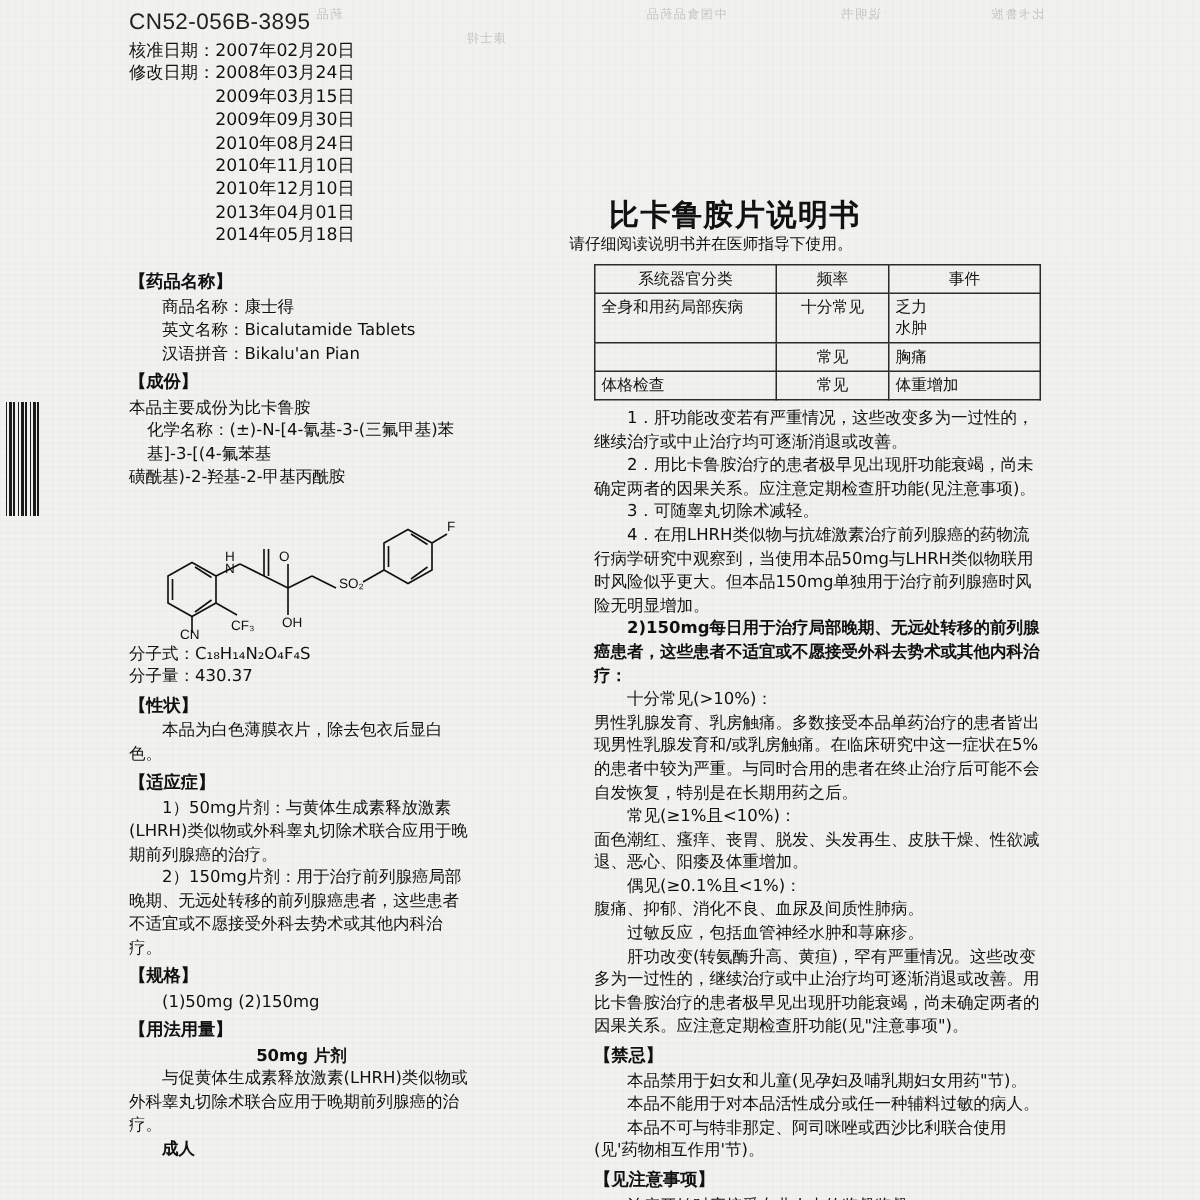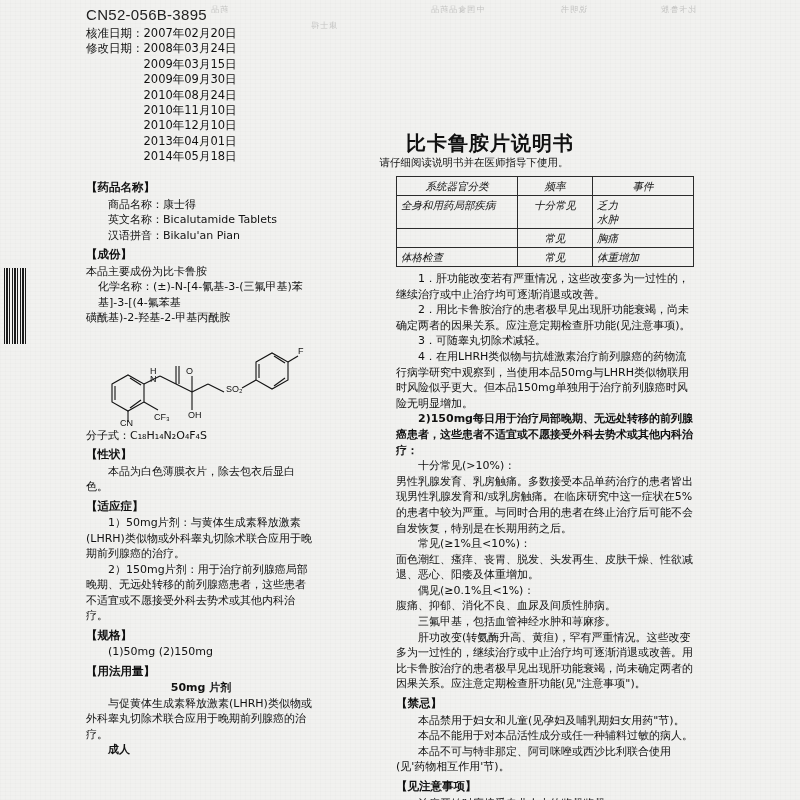--- a/index.html
+++ b/index.html
@@ -71,21 +71,20 @@
 
   
   .struct{position:relative;height:96px;margin:4px 0 2px 4px;}
   .struct svg{position:absolute;left:0;top:0;}
 
   
   table.ae{
     border-collapse:collapse;
     width:298px;
     font-size:10.5px;
-    font-style:italic;
   }
   table.ae th, table.ae td{
     border:1px solid #2b2b2b;
     padding:2px 4px;
     vertical-align:top;
     line-height:14px;
   }
   table.ae th{font-weight:normal;text-align:center;}
   table.ae td.c{text-align:center;}
 
@@ -179,20 +178,21 @@
           <text x="136" y="62">SO₂</text>
           <text x="208" y="24">F</text>
           <text x="30" y="96">CN</text>
           <text x="64" y="90">CF₃</text>
           <text x="96" y="44">O</text>
         </g>
       </svg>
     </div>
 
     <div>分子式：C₁₈H₁₄N₂O₄F₄S</div>
+    <div>分子量：430.37</div>
 
     <div class="sec">【性状】</div>
     <div class="body-t">本品为白色薄膜衣片，除去包衣后显白色。</div>
 
     <div class="sec">【适应症】</div>
     <div class="body-t">1）50mg片剂：与黄体生成素释放激素(LHRH)类似物或外科睾丸切除术联合应用于晚期前列腺癌的治疗。</div>
     <div class="body-t">2）150mg片剂：用于治疗前列腺癌局部晚期、无远处转移的前列腺癌患者，这些患者不适宜或不愿接受外科去势术或其他内科治疗。</div>
 
     <div class="sec">【规格】</div>
     <div class="body-t">(1)50mg            (2)150mg</div>
@@ -244,21 +244,21 @@
     <div class="body-t">4．在用LHRH类似物与抗雄激素治疗前列腺癌的药物流行病学研究中观察到，当使用本品50mg与LHRH类似物联用时风险似乎更大。但本品150mg单独用于治疗前列腺癌时风险无明显增加。</div>
 
     <div class="bold body-t">2)150mg每日用于治疗局部晚期、无远处转移的前列腺癌患者，这些患者不适宜或不愿接受外科去势术或其他内科治疗：</div>
 
     <div class="body-t">十分常见(&gt;10%)：</div>
     <div>男性乳腺发育、乳房触痛。多数接受本品单药治疗的患者皆出现男性乳腺发育和/或乳房触痛。在临床研究中这一症状在5%的患者中较为严重。与同时合用的患者在终止治疗后可能不会自发恢复，特别是在长期用药之后。</div>
     <div class="body-t">常见(≥1%且&lt;10%)：</div>
     <div>面色潮红、瘙痒、丧胃、脱发、头发再生、皮肤干燥、性欲减退、恶心、阳痿及体重增加。</div>
     <div class="body-t">偶见(≥0.1%且&lt;1%)：</div>
     <div>腹痛、抑郁、消化不良、血尿及间质性肺病。</div>
-    <div class="body-t">三氟甲基，包括血管神经水肿和荨麻疹。</div>
+    <div class="body-t">过敏反应，包括血管神经水肿和荨麻疹。</div>
     <div class="body-t">肝功改变(转氨酶升高、黄疸)，罕有严重情况。这些改变多为一过性的，继续治疗或中止治疗均可逐渐消退或改善。用比卡鲁胺治疗的患者极早见出现肝功能衰竭，尚未确定两者的因果关系。应注意定期检查肝功能(见"注意事项")。</div>
 
     <div class="sec">【禁忌】</div>
     <div class="body-t">本品禁用于妇女和儿童(见孕妇及哺乳期妇女用药"节)。</div>
     <div class="body-t">本品不能用于对本品活性成分或任一种辅料过敏的病人。</div>
     <div class="body-t">本品不可与特非那定、阿司咪唑或西沙比利联合使用(见'药物相互作用'节)。</div>
 
     <div class="sec">【见注意事项】</div>
     <div class="body-t">治疗开始时应接受专业人士的监督监督。</div>
 

